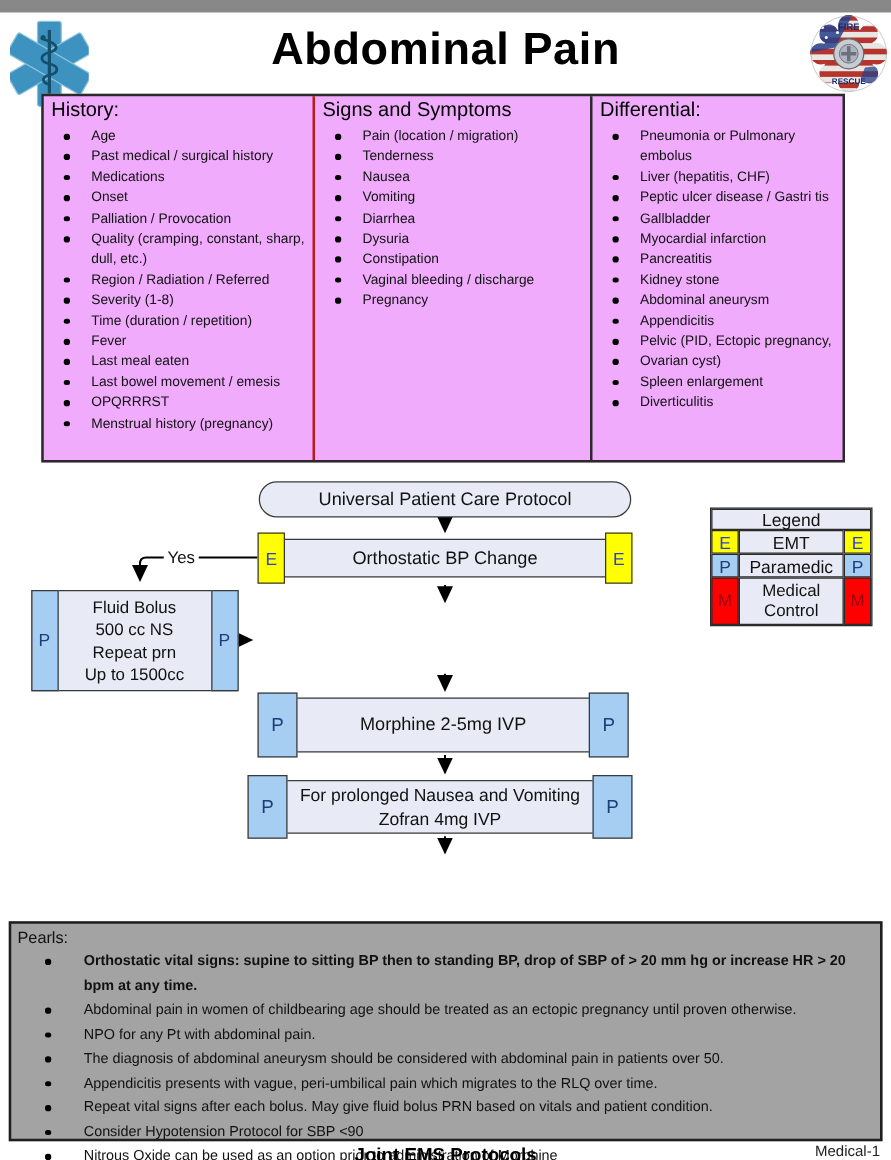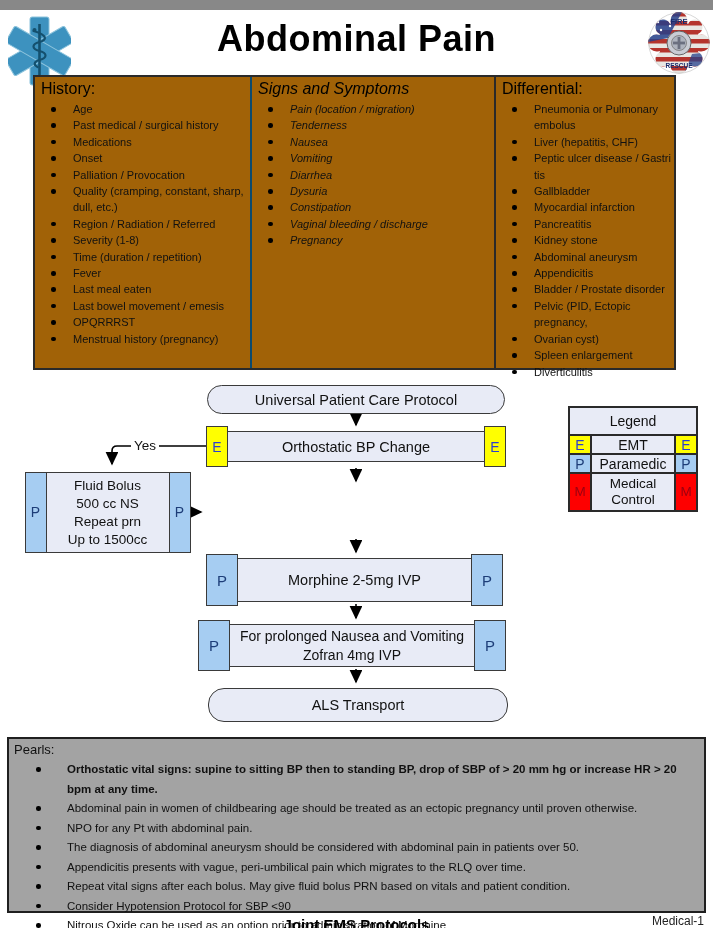--- a/index.html
+++ b/index.html
@@ -7,24 +7,24 @@
   #page { position: relative; width: 713px; height: 928px; background: #ffffff; margin: 10px auto; overflow: hidden; padding-left: 35px; }
 
   
   .page-title { position: absolute; top: 8px; left: 0; right: 0; text-align: center;
                 font-size: 36px; font-weight: bold; color: #000; letter-spacing: 0.5px; }
   .star-wrap { position: absolute; left: 8px; top: 3px; }
   .badge-wrap { position: absolute; right: 3px; top: 2px; }
 
   
   .assessment { position: absolute; left: 33px; top: 65px; width: 643px; height: 295px;
-                background: #a16207; border: 2px solid #2a2a2a; display: flex; }
+                background: #f0abfc; border: 2px solid #2a2a2a; display: flex; }
   .col { height: 100%; padding: 2px 0 0 4px; }
   .col-history { width: 215px; }
-  .col-signs { width: 244px; border-left: 2px solid #0c4a6e; font-style: italic; }
+  .col-signs { width: 222px; border-left: 2px solid #b91c1c; }
   .col-diff { flex: 1; border-left: 2px solid #2a2a2a; }
   .col-title { font-size: 16px; font-weight: normal; color: #000; margin: 1px 0 3px 2px; }
   .bullet-list { list-style: none; }
   .bullet-list li { position: relative; padding-left: 34px; padding-right: 2px;
                     font-size: 11px; line-height: 16.4px; color: #111; }
   .bullet-list li::before { content: ""; position: absolute; left: 12px; top: 6px;
                             width: 4.5px; height: 4.5px; border-radius: 50%; background: #000; }
 
   
   .flow-node { position: absolute; background: #E8EBF6; border: 1.5px solid #3a3a3a;
@@ -52,21 +52,21 @@
                padding: 0 3px; font-size: 13.5px; color: #111; }
 
   .flow-arrows { position: absolute; left: 0; top: 0; pointer-events: none; }
 
   
   .legend { position: absolute; left: 568px; top: 396px; width: 130px;
             border: 1.5px solid #2a2a2a; background: #E8EBF6;
             display: grid; grid-template-columns: 22px 1fr 22px; }
   .legend .cell { border: 0.8px solid #2a2a2a; display: flex; align-items: center;
                   justify-content: center; text-align: center; font-size: 14px; color: #111; }
-  .legend .head { grid-column: 1 / 4; height: 28px; text-align: center; }
+  .legend .head { grid-column: 1 / 4; height: 17px; text-align: center; }
   .legend .h18 { height: 19px; }
   .legend .h37 { height: 38px; font-size: 13.5px; line-height: 16px; }
   .cell.c-e { background: #FFFF00; color: #2B3FD0; }
   .cell.c-p { background: #A6CDF2; color: #1D3D78; }
   .cell.c-m { background: #FE0000; color: #9B0010; }
 
   
   .pearls { position: absolute; left: 7px; top: 727px; width: 699px; height: 176px;
             background: #a3a3a3; border: 2px solid #1f1f1f; padding-top: 3px; }
   .pearls-title { font-size: 13px; color: #111; margin-left: 5px; margin-bottom: 3px; }
@@ -186,21 +186,20 @@
 
       <li>Pneumonia or Pulmonary embolus</li>
           <li>Liver (hepatitis, CHF)</li>
           <li>Peptic ulcer disease / Gastri tis</li>
           <li>Gallbladder</li>
           <li>Myocardial infarction</li>
           <li>Pancreatitis</li>
           <li>Kidney stone</li>
           <li>Abdominal aneurysm</li>
           <li>Appendicitis</li>
-          <li>Bladder / Prostate disorder</li>
           <li>Pelvic (PID, Ectopic pregnancy,</li>
           <li>Ovarian cyst)</li>
           <li>Spleen enlargement</li>
           <li>Diverticulitis</li>
         </ul>
     </div>
   </div>
 
   <svg class="flow-arrows" width="713" height="928" viewBox="0 0 713 928">
     <defs>
@@ -251,23 +250,20 @@
 
   <div class="flow-node node-zofran">
     <span class="tag tag-p tag-p-mid2 tag-left">P</span>
     <div>
       <div>For prolonged Nausea and Vomiting</div>
       <div>Zofran 4mg IVP</div>
     </div>
     <span class="tag tag-p tag-p-mid2 tag-right">P</span>
   </div>
 
-  <div class="flow-node stadium node-als">
-    <span>ALS Transport</span>
-  </div>
 
   <div class="legend">
     <div class="cell head">Legend</div>
     <div class="cell h18 c-e">E</div>
     <div class="cell h18">EMT</div>
     <div class="cell h18 c-e">E</div>
     <div class="cell h18 c-p">P</div>
     <div class="cell h18">Paramedic</div>
     <div class="cell h18 c-p">P</div>
     <div class="cell h37 c-m">M</div>

